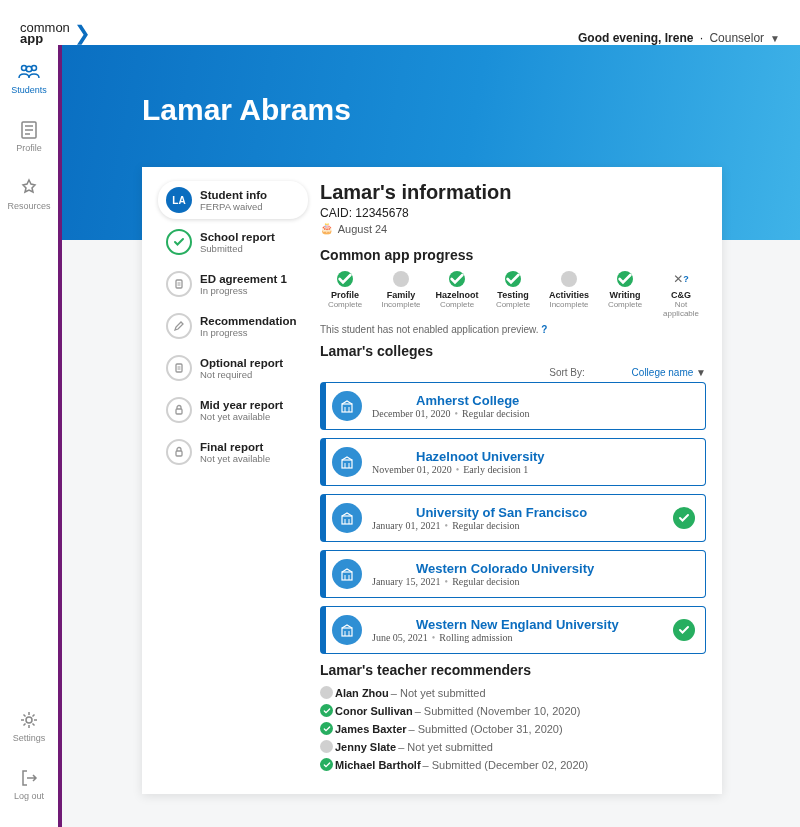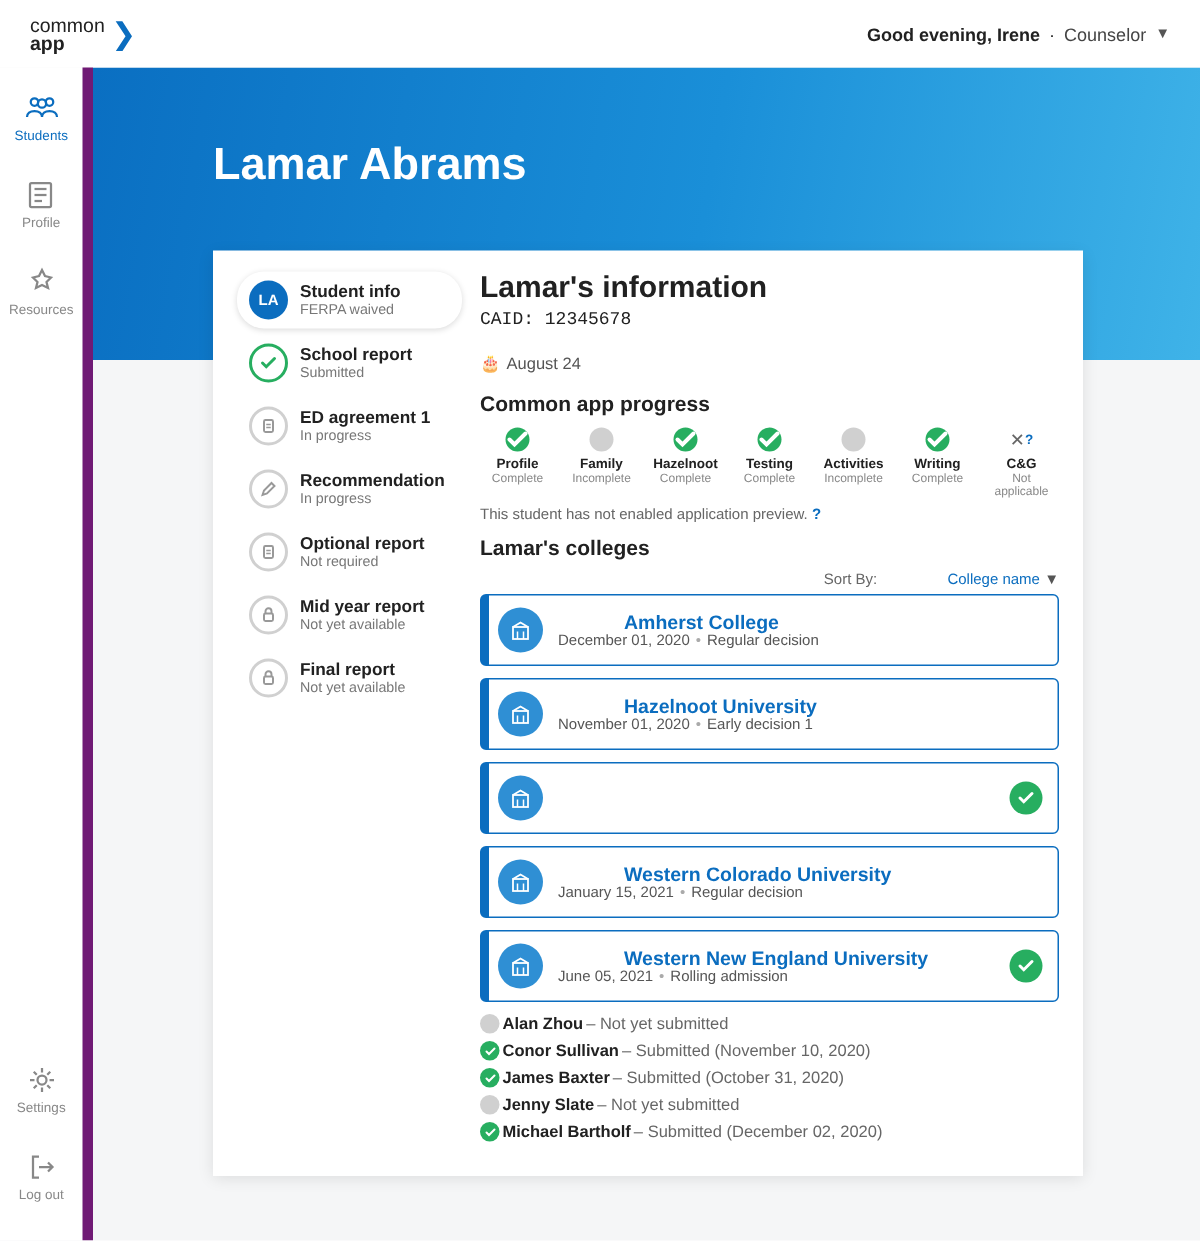--- a/index.html
+++ b/index.html
@@ -1,33 +1,33 @@
 <!DOCTYPE html>
 <html><head>
 <meta charset="utf-8">
 <style>
 * { box-sizing: border-box; margin: 0; padding: 0; }
 body { font-family: -apple-system, BlinkMacSystemFont, 'Segoe UI', Helvetica, Arial, sans-serif; background: #f5f6f7; width: 800px; height: 827px; overflow: hidden; font-size: 12px; color: #212121; }
 
 
-.topbar { height: 45px; background: #fff; display: flex; align-items: center; padding: 0 20px; justify-content: space-between; }
+.topbar { height: 45px; background: #fff; display: flex; align-items: flex-end; padding: 0 20px; justify-content: space-between; }
 .logo { display: flex; align-items: center; gap: 4px; }
 .logo-text { font-size: 13px; font-weight: 400; line-height: 0.85; }
 .logo-text .b { font-weight: 700; }
 .logo-arrow { color: #0b6dbf; font-size: 20px; transform: scaleX(-1); }
 .top-right { font-size: 12px; display: flex; align-items: center; gap: 6px; }
 .top-right .greet { font-weight: 700; }
 .top-right .role { color: #444; }
 .chevdown { font-size: 10px; color: #555; }
 
 
 .main { display: flex; height: calc(827px - 45px); }
 
 
-.sidenav { width: 62px; background: #fff; display: flex; flex-direction: column; align-items: center; padding-top: 18px; border-right: 7px solid #701a75; }
+.sidenav { width: 62px; background: #fff; display: flex; flex-direction: column; align-items: center; padding-top: 18px; border-right: 4px solid #701a75; }
 .navitem { display: flex; flex-direction: column; align-items: center; gap: 4px; margin-bottom: 26px; cursor: pointer; color: #888; font-size: 9px; }
 .navitem.active { color: #0b6dbf; }
 .navicon { width: 22px; height: 18px; display: flex; align-items: center; justify-content: center; }
 .navspacer { flex: 1; }
 
 
 .content { flex: 1; position: relative; overflow: hidden; }
 .hero { height: 195px; background: linear-gradient(100deg, #0a6fc2 0%, #1a8fd8 55%, #3fb3e8 100%); position: relative; }
 .hero h1 { color: #fff; font-size: 30px; font-weight: 700; position: absolute; left: 80px; top: 48px; }
 
@@ -41,21 +41,21 @@
 .micon { width: 26px; height: 26px; border-radius: 50%; display: flex; align-items: center; justify-content: center; flex-shrink: 0; font-size: 10px; font-weight: 700; }
 .micon.init { background: #0b6dbf; color: #fff; }
 .micon.ring { border: 2px solid #d0d0d0; color: #888; background:#fff; }
 .micon.ring.green { border-color: #27ae60; }
 .mtext .t { font-weight: 700; font-size: 11.5px; }
 .mtext .s { font-size: 9.5px; color: #777; }
 
 
 .detail { flex: 1; }
 .detail h2 { font-size: 20px; font-weight: 700; margin-bottom: 2px; }
-.caid { font-size: 12px; margin-bottom: 16px; font-family: Liberation Mono, monospace; }
+.caid { font-size: 12px; margin-bottom: 2px; }
 .bday { font-size: 11px; color: #555; margin-bottom: 12px; display: flex; align-items: center; gap: 4px; }
 .cake { font-size: 11px; }
 
 .sect { font-size: 14px; font-weight: 700; margin: 8px 0 8px; }
 
 
 .progrow { display: flex; gap: 6px; margin-bottom: 6px; }
 .pt { flex: 1; text-align: center; font-size: 8.5px; }
 .pt .pc { width: 16px; height: 16px; border-radius: 50%; margin: 0 auto 3px; display: flex; align-items: center; justify-content: center; font-size: 9px; color: #fff; }
 .pc.green { background: #27ae60; }
@@ -65,21 +65,21 @@
 .pt .ps { color: #888; font-size: 8px; }
 .preview-note { font-size: 10px; color: #666; }
 .preview-note .q { color: #0b6dbf; font-weight: 700; }
 
 
 .sortby { text-align: right; font-size: 10px; color: #666; margin-bottom: 4px; }
 .sortby .sel { color: #0b6dbf; padding-left: 44px; }
 .college { border: 1px solid #0b6dbf; border-left: 6px solid #0b6dbf; border-radius: 4px; padding: 8px 10px 8px 6px; margin-bottom: 8px; display: flex; align-items: center; gap: 10px; position: relative; }
 .cbadge { width: 30px; height: 30px; border-radius: 50%; background: #2f8fd4; display: flex; align-items: center; justify-content: center; color: #fff; font-size: 14px; flex-shrink: 0; }
 .cname { color: #0b6dbf; font-weight: 700; font-size: 13px; margin-left: 44px; }
-.cmeta { font-size: 10px; color: #555; }
+.cmeta { font-size: 10px; color: #555; font-family: Liberation Serif, serif; }
 .cmeta .dot { margin: 0 4px; color: #aaa; }
 .ccheck { width: 22px; height: 22px; background: #27ae60; border-radius: 50%; position: absolute; right: 10px; top: 50%; transform: translateY(-50%); display: flex; align-items: center; justify-content: center; }
 .ccheck svg { width: 12px; height: 12px; }
 
 
 .rec { display: flex; align-items: flex-end; gap: 2px; font-size: 11px; margin-bottom: 5px; }
 .rdot { width: 13px; height: 13px; border-radius: 50%; display: flex; align-items: center; justify-content: center; flex-shrink: 0; }
 .rdot.grey { background: #d0d0d0; }
 .rdot.green { background: #27ae60; }
 .rdot svg { width: 8px; height: 8px; }
@@ -351,20 +351,24 @@
             </div>
             <div class="college">
               <div class="cbadge">
                 <svg width="16" height="16" viewBox="0 0 16 16">
                   <rect x="3" y="6" width="10" height="8" fill="none" stroke="#fff" stroke-width="1.2"></rect>
                   <path d="M3 6l5-3 5 3" fill="none" stroke="#fff" stroke-width="1.2"></path>
                   <line x1="6" y1="9" x2="6" y2="14" stroke="#fff" stroke-width="1"></line>
                   <line x1="10" y1="9" x2="10" y2="14" stroke="#fff" stroke-width="1"></line>
                 </svg>
               </div>
+              <div>
+                <div class="cname">University of San Francisco</div>
+                <div class="cmeta">January 01, 2021<span class="dot">•</span>Regular decision</div>
+              </div>
               <div class="ccheck">
                 <svg viewBox="0 0 12 12">
                   <path d="M2 6l2.5 2.5L10 3" fill="none" stroke="#fff" stroke-width="2" stroke-linecap="round"></path>
                 </svg>
               </div>
             </div>
             <div class="college">
               <div class="cbadge">
                 <svg width="16" height="16" viewBox="0 0 16 16">
                   <rect x="3" y="6" width="10" height="8" fill="none" stroke="#fff" stroke-width="1.2"></rect>
@@ -392,20 +396,21 @@
                 <div class="cmeta">June 05, 2021<span class="dot">•</span>Rolling admission</div>
               </div>
               <div class="ccheck">
                 <svg viewBox="0 0 12 12">
                   <path d="M2 6l2.5 2.5L10 3" fill="none" stroke="#fff" stroke-width="2" stroke-linecap="round"></path>
                 </svg>
               </div>
             </div>
           </div>
 
+        <div class="sect">Lamar's teacher recommenders</div>
         <div id="recs">
             <div class="rec">
               <div class="rdot grey"></div>
               <span class="rname">Alan Zhou</span>
               <span class="rstat"> – Not yet submitted</span>
             </div>
             <div class="rec">
               <div class="rdot green">
                 <svg viewBox="0 0 12 12">
                   <path d="M2 6l2.5 2.5L10 3" fill="none" stroke="#fff" stroke-width="2" stroke-linecap="round"></path>

